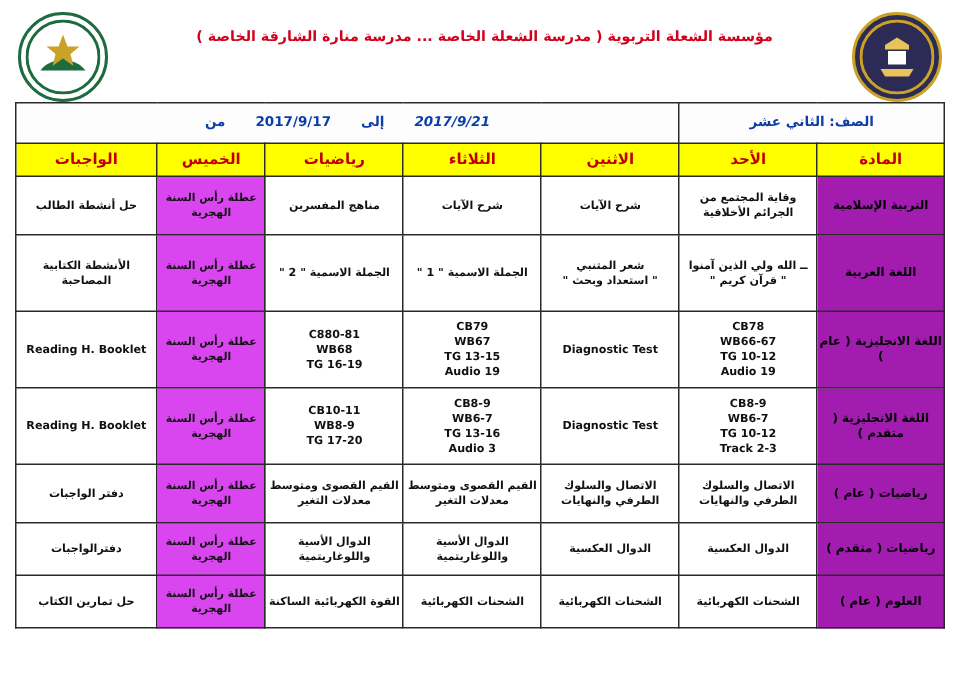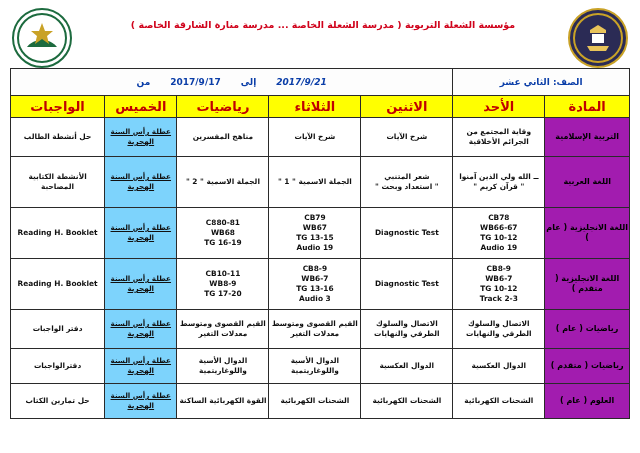--- a/index.html
+++ b/index.html
@@ -70,36 +70,35 @@
     font-weight:bold;
   }
   .inforow .class-cell{color:#0b3ea8;}
   .inforow .date-cell{color:#0b3ea8;}
 
   
   .hdr td{
     background:#ffff00;
     color:#c00000;
     height:17px;
-    font-size:13px;
+    font-size:10px;
     font-weight:bold;
     margin-top:46px;
   }
   
   .subj{
     background:#a21caf;
     color:#000;
     font-size:8px;
     font-weight:bold;
   }
   
   .thu{
-    background:#7dd3fc;
+    background:#d946ef;
     font-size:7.2px;
-    text-decoration:underline;
   }
   .cell{
     background:#ffffff;
   }
   .mono{
     font-family:"DejaVu Sans","Liberation Sans",sans-serif;
     direction:ltr;
     font-size:7.4px;
   }
   .rowtall td{height:46px;}

